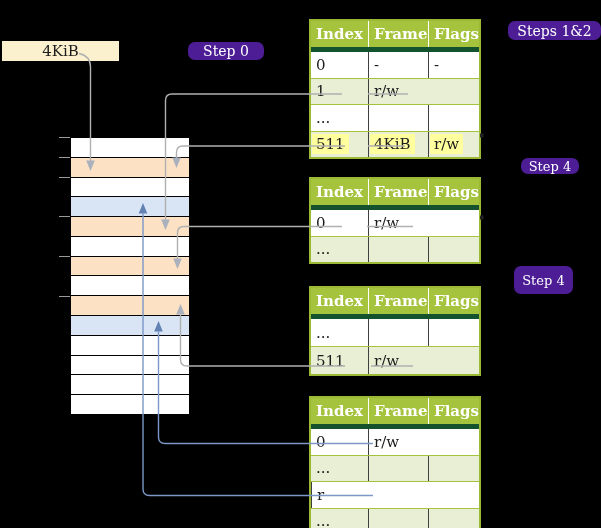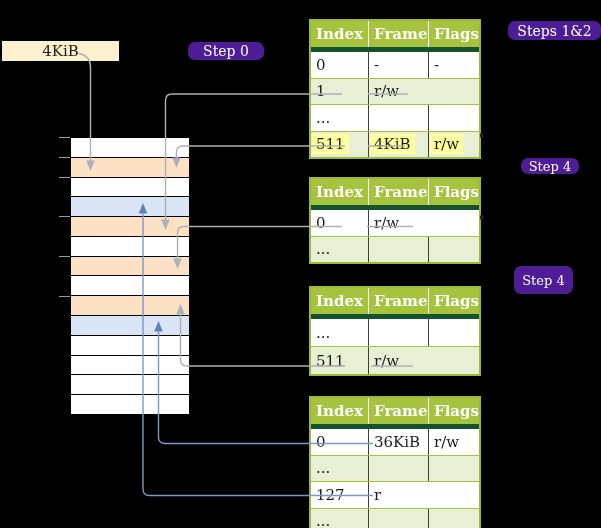--- a/index.html
+++ b/index.html
@@ -178,30 +178,28 @@
   </div>
 
   <div class="ptable rh-a" style="top:396px">
     <div class="thead">
       <div class="th c1">Index</div>
       <div class="th c2">Frame</div>
       <div class="th c3">Flags</div>
     </div>
     <div class="trow shade-w">
       <div class="td c1">0</div>
-      <div class="td c2">36KiB</div>
-      <div class="td c3">r/w</div>
-    </div>
-    <div class="trow shade-g">
-      <div class="td c1">...</div>
-      <div class="td c2"></div>
-      <div class="td c3"></div>
-    </div>
-    <div class="trow shade-w">
-      <div class="td c1">127</div>
+      <div class="td c3">r/w</div>
+    </div>
+    <div class="trow shade-g">
+      <div class="td c1">...</div>
+      <div class="td c2"></div>
+      <div class="td c3"></div>
+    </div>
+    <div class="trow shade-w">
       <div class="td c3">r</div>
     </div>
     <div class="trow shade-g">
       <div class="td c1">...</div>
       <div class="td c2"></div>
       <div class="td c3"></div>
     </div>
   </div>
 
   <svg class="overlay" width="601" height="528" viewBox="0 0 601 528">

